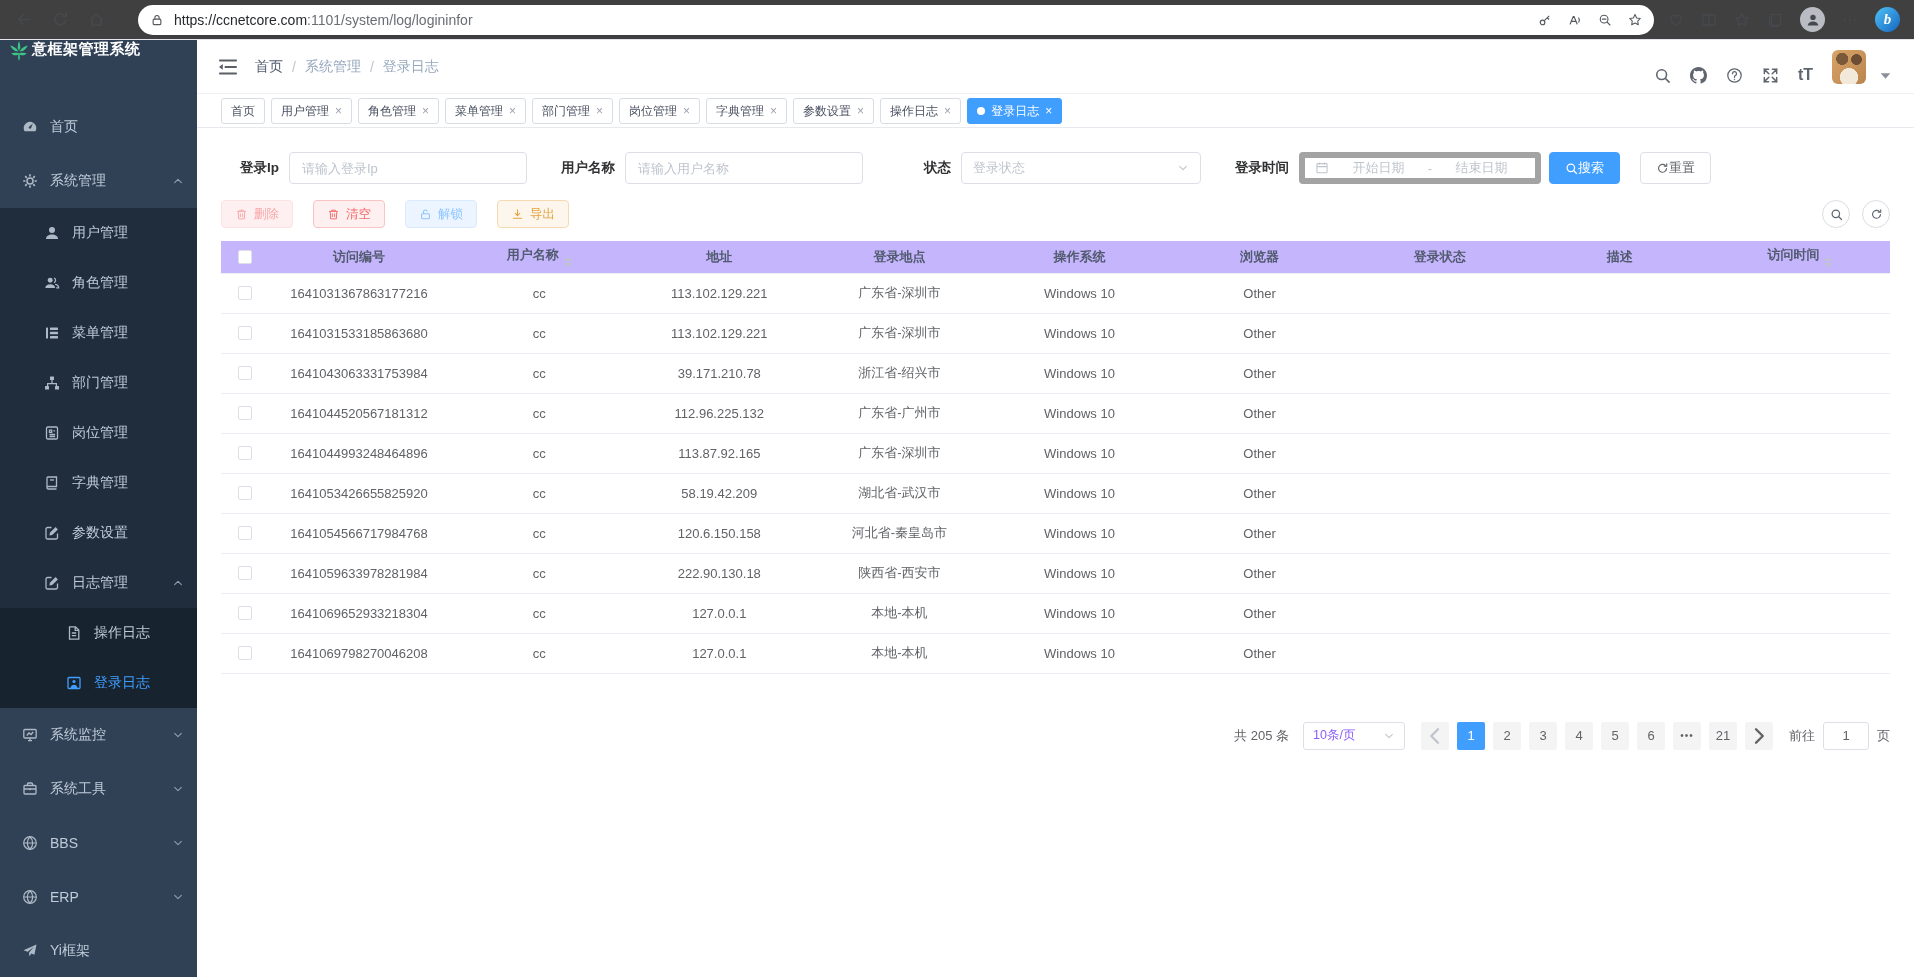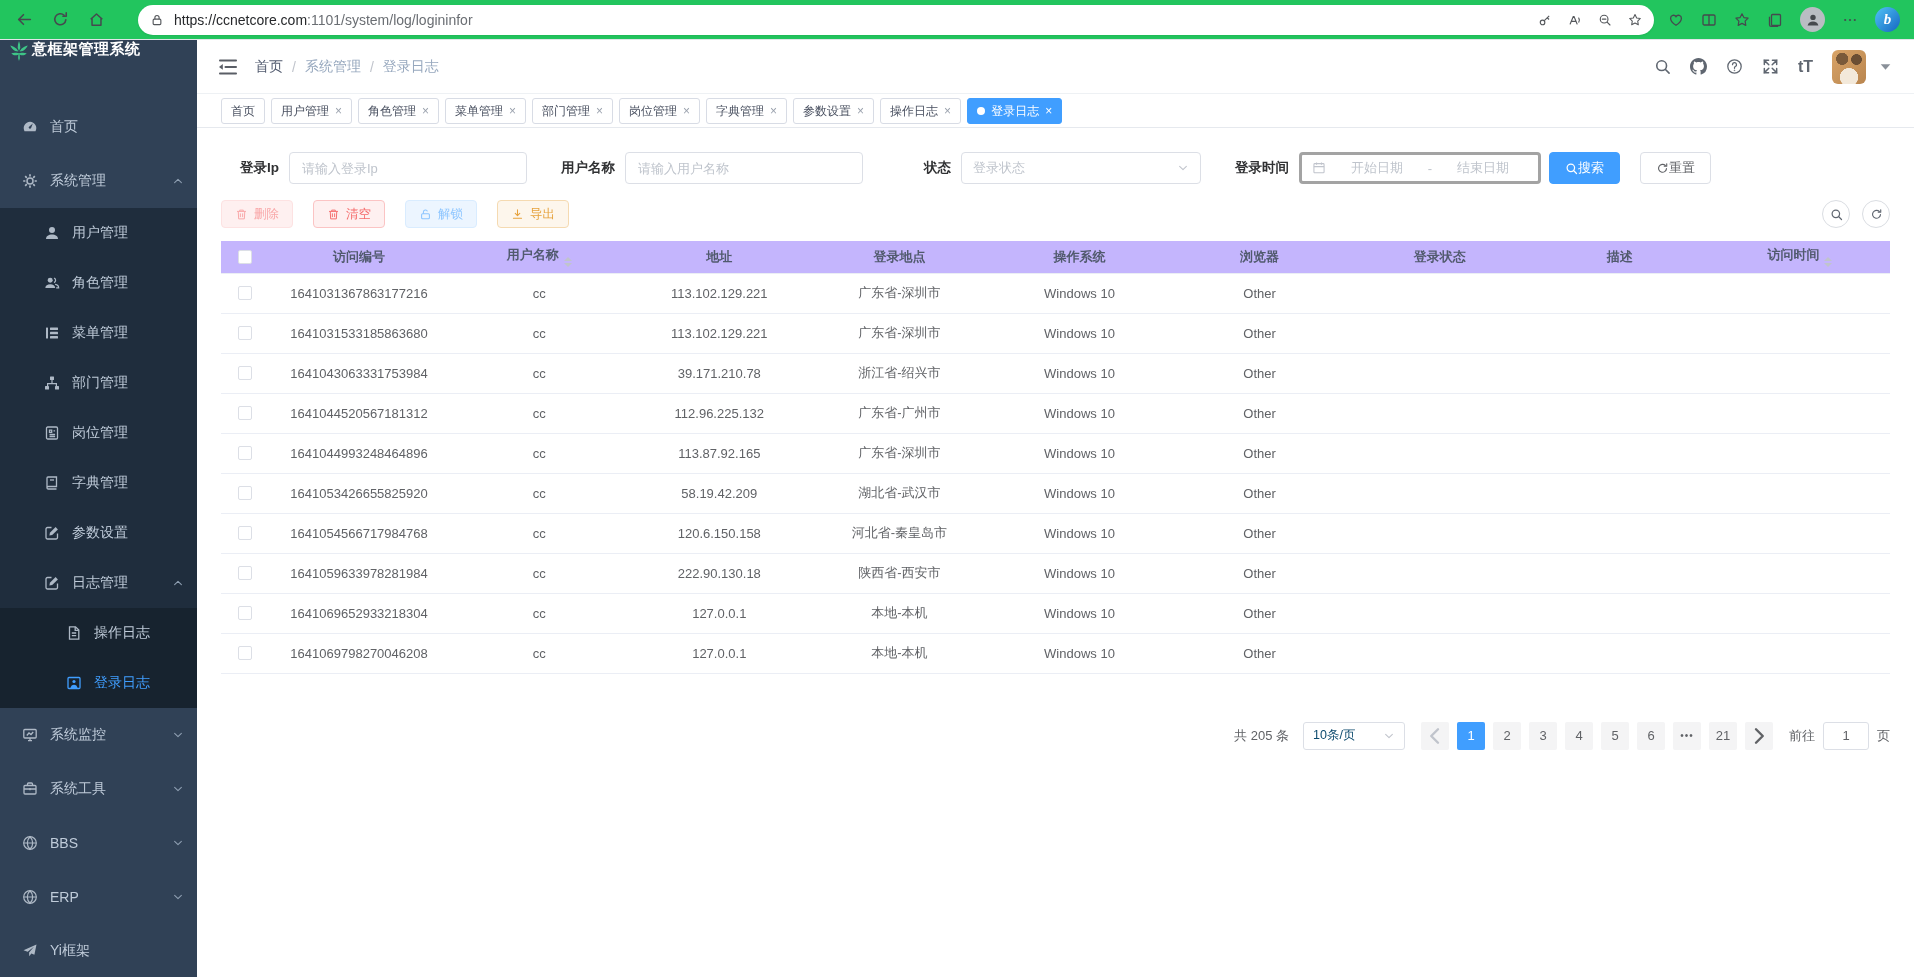--- a/index.html
+++ b/index.html
@@ -1,21 +1,21 @@
 <!DOCTYPE html>
 <html><head>
 <meta charset="utf-8">
 <style>
 *{box-sizing:border-box;margin:0;padding:0;font-family:"Liberation Sans","DejaVu Sans",sans-serif}
 html,body{width:1914px;height:977px;overflow:hidden;background:#fff}
 .ic{display:inline-flex;align-items:center;justify-content:center}
 .ic svg{width:1em;height:1em;display:block}
 
 
-.browser{height:40px;background:#22c55e;display:flex;align-items:center;padding:0 14px 0 16px;border-bottom:1px solid #e2e5e9}
+.browser{height:40px;background:#404040;display:flex;align-items:center;padding:0 14px 0 16px;border-bottom:1px solid #e2e5e9}
 .bicon{font-size:17px;color:#45494e;margin-right:19px}
 .urlpill{flex:1;height:30px;background:#fff;border-radius:15px;display:flex;align-items:center;padding:0 12px;box-shadow:0 1px 2px rgba(0,0,0,.08);margin:0 14px}
 .urlpill .ic{font-size:14px;color:#55585c}
 .urltext{margin-left:10px;font-size:14px;white-space:nowrap}
 .urldomain{color:#26282b}
 .urlpath{color:#6a6e73}
 .pillspace{flex:1}
 .pill-ic{font-size:16px;color:#55585c;margin-left:16px}
 .bright{display:flex;align-items:center;gap:17px}
 .bright .ic{font-size:16px;color:#45494e}
@@ -38,21 +38,21 @@
 .michev{position:absolute;right:13px;font-size:12px;color:#8fa0b3}
 
 
 .main{flex:1;display:flex;flex-direction:column;background:#fff;min-width:0}
 .navbar{height:54px;display:flex;align-items:center;padding:0 20px 0 22px;border-bottom:1px solid #eef1f4;flex-shrink:0}
 .collapse{font-size:18px;color:#5a5e66;margin-right:18px}
 .breadcrumb{display:flex;align-items:center;font-size:14px}
 .bc{color:#97a8be}
 .bc.first{color:#515a6e}
 .bsep{color:#c0c4cc;margin:0 9px}
-.nav-actions{margin-left:auto;display:flex;align-items:center;gap:19px;color:#5f6670}
+.nav-actions{margin-left:auto;display:flex;align-items:flex-end;gap:19px;color:#5f6670}
 .nav-actions .ic{font-size:17px}
 .tT{font-size:16px;font-weight:600;color:#5f6670}
 .avatar-dog{width:34px;height:34px;border-radius:6px;background:
  radial-gradient(circle at 30% 26%,#7a5a3a 0 17%,transparent 18%),
  radial-gradient(circle at 72% 28%,#6b4e33 0 15%,transparent 16%),
  radial-gradient(circle at 50% 80%,#f3e9da 0 28%,transparent 29%),
  radial-gradient(circle at 50% 68%,#2b2420 0 8%,transparent 9%),
  linear-gradient(135deg,#d9a468,#b9854e)}
 .nav-caret{font-size:11px;color:#8a9099;margin-left:-8px}
 
@@ -65,21 +65,21 @@
 .tdot{width:8px;height:8px;border-radius:50%;background:#fff;margin-right:6px}
 
 
 .content{flex:1;padding:0 24px;overflow:hidden}
 .filters{display:flex;align-items:center;margin-top:24px}
 .fgroup{display:flex;align-items:center;margin-right:30px}
 .flabel{min-width:58px;text-align:right;margin-right:10px;font-weight:700;color:#303133;font-size:13.5px;white-space:nowrap}
 .fin{height:32px;width:238px;border:1px solid #dcdfe6;border-radius:4px;padding:0 12px;font-size:13px;color:#606266;outline:none}
 .fin::placeholder{color:#bfc4cc}
 .fselect{width:240px;height:32px;border:1px solid #dcdfe6;border-radius:4px;display:flex;align-items:center;justify-content:space-between;padding:0 11px;cursor:pointer}
-.fdate{width:242px;height:32px;border:3px solid #a3a3a3;border-radius:4px;display:flex;align-items:center;padding:0 10px;gap:6px;cursor:pointer}
+.fdate{width:242px;height:32px;border:6px solid #a3a3a3;border-radius:4px;display:flex;align-items:center;padding:0 10px;gap:6px;cursor:pointer}
 .fdate .ph{flex:1;text-align:center}
 .ph{color:#bfc4cc;font-size:13px;white-space:nowrap}
 .dsep{color:#bfc4cc;font-size:13px}
 .fchev{font-size:12px;color:#c0c4cc}
 .cal{font-size:14px;color:#c0c4cc}
 .btn{height:32px;border-radius:4px;display:inline-flex;align-items:center;padding:0 15px;font-size:13px;cursor:pointer}
 .btn .ic{font-size:13px}
 .btn.primary{background:#409eff;border:1px solid #409eff;color:#fff;margin-left:4px}
 .btn.plain{background:#fff;border:1px solid #dcdfe6;color:#606266;margin-left:20px}
 
@@ -100,21 +100,21 @@
 td{height:40px;color:#606266;font-size:13px;text-align:center;border-bottom:1px solid #ebeef5;white-space:nowrap;overflow:hidden}
 .cb{width:14px;height:14px;border:1px solid #dcdfe6;border-radius:2px;background:#fff;margin:0 auto;cursor:pointer}
 .sort{display:inline-flex;flex-direction:column;margin-left:5px;vertical-align:-2px}
 .sort i{width:0;height:0;border:4px solid transparent;display:block}
 .sort .up{border-bottom-color:#c0c4cc;margin-bottom:2px;border-top-width:0}
 .sort .dn{border-top-color:#c0c4cc;border-bottom-width:0}
 
 
 .pagination{display:flex;align-items:center;justify-content:flex-end;margin-top:48px;font-size:13px;color:#606266}
 .total{margin-right:14px}
-.psize{width:102px;height:28px;border:1px solid #dcdfe6;border-radius:3px;display:flex;align-items:center;justify-content:space-between;padding:0 9px;font-size:12.5px;color:#0c4a6e;margin-right:12px;cursor:pointer}
+.psize{width:102px;height:28px;border:1px solid #dcdfe6;border-radius:3px;display:flex;align-items:center;justify-content:space-between;padding:0 9px;font-size:12.5px;color:#8b5cf6;margin-right:12px;cursor:pointer}
 .pager{display:flex;list-style:none;align-items:center}
 .pg{min-width:28px;height:28px;line-height:28px;text-align:center;margin:0 4px;border-radius:2px;background:#f4f4f5;color:#606266;font-size:13px;cursor:pointer;padding:0 2px}
 .pg.on{background:#409eff;color:#fff}
 .pg.arrow{display:flex;align-items:center;justify-content:center;font-size:12px}
 .pg.prev{color:#c0c4cc}
 .pg.more{font-size:10px;letter-spacing:1px}
 .goto-label{margin:0 8px 0 12px}
 .goto-input{width:46px;height:28px;border:1px solid #dcdfe6;border-radius:3px;text-align:center;font-size:13px;color:#606266;outline:none}
 .goto-suffix{margin-left:8px}
 </style>

